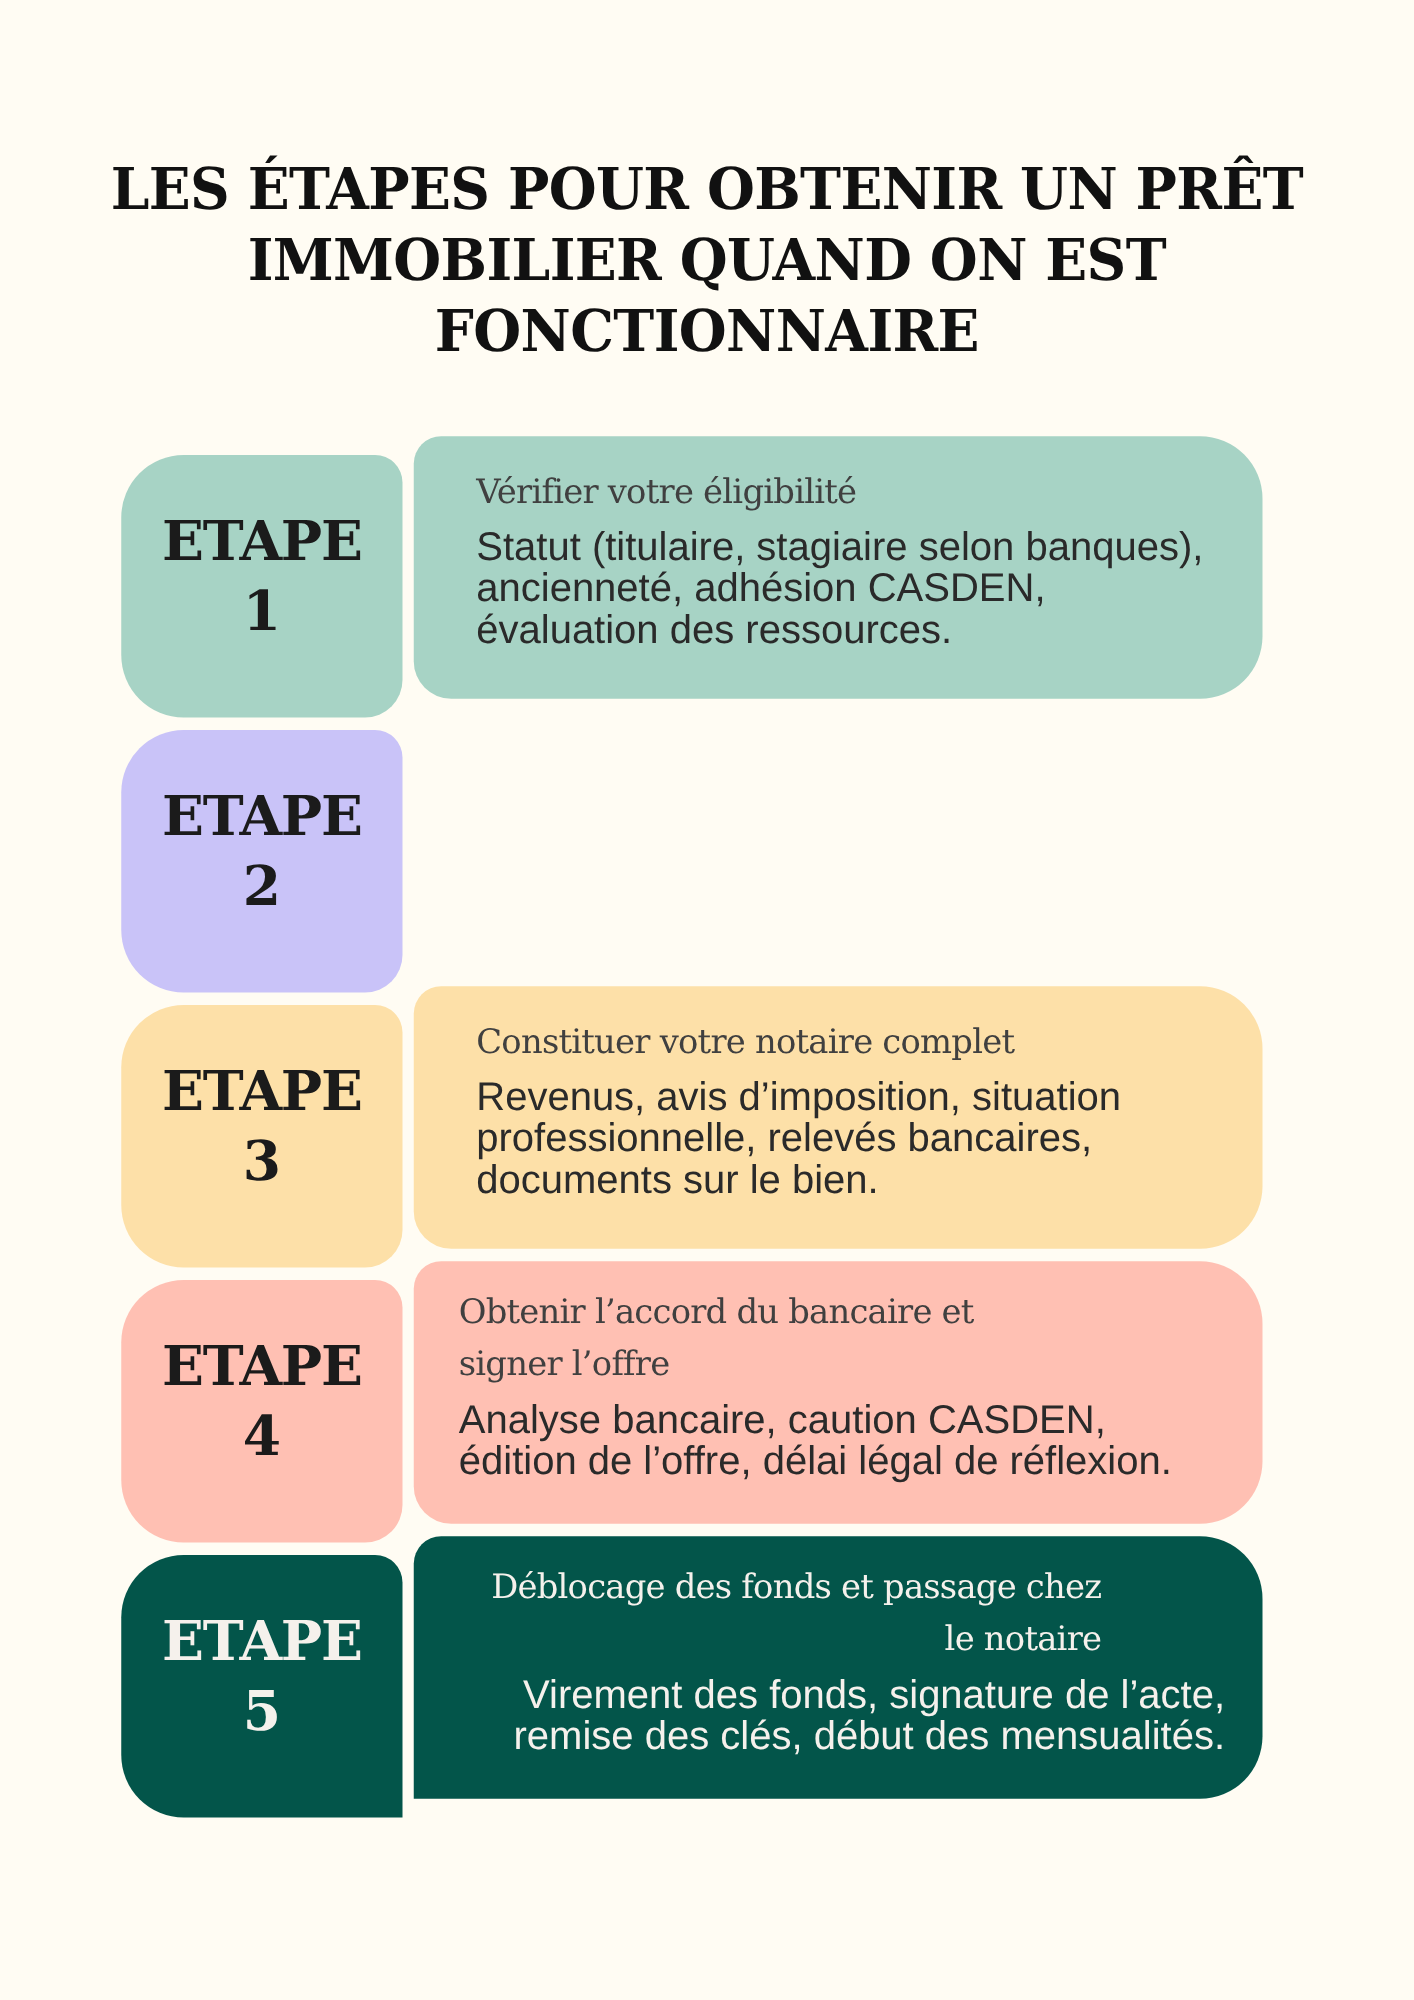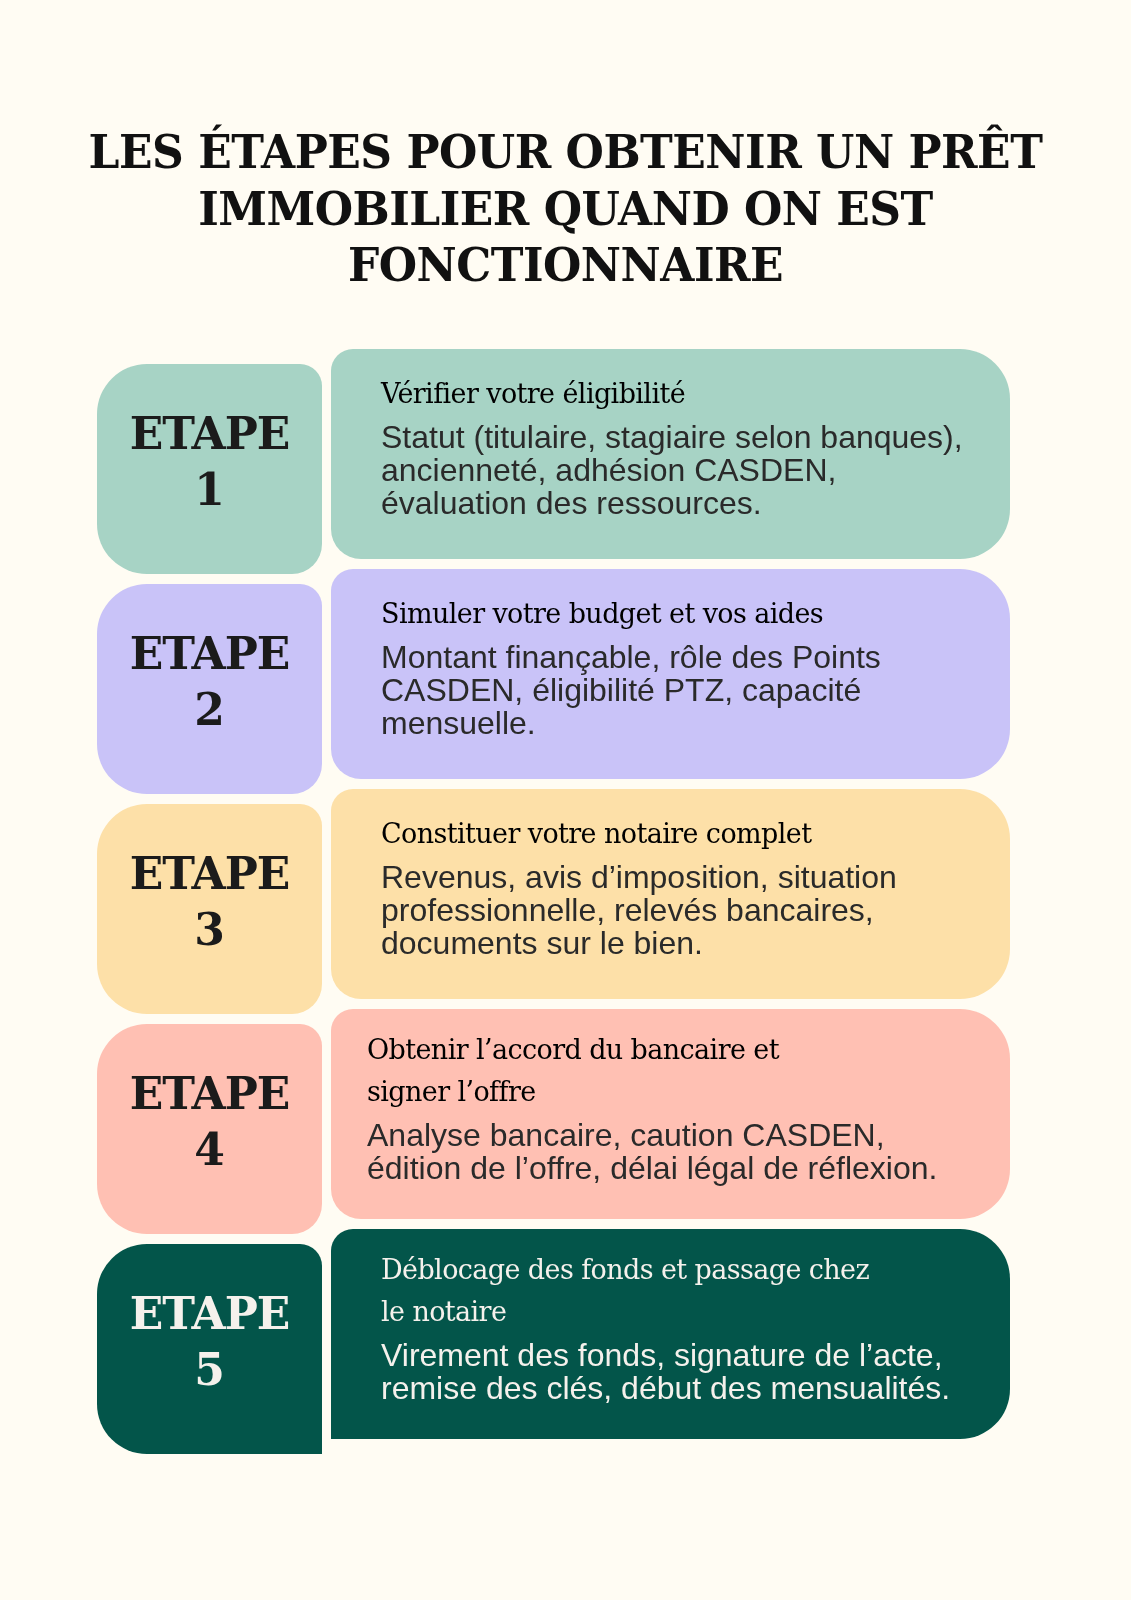--- a/index.html
+++ b/index.html
@@ -50,21 +50,21 @@
     width: 679px; height: 210px;
     border-radius: 22px 50px 50px 30px;
     box-sizing: border-box;
     padding: 24px 30px 0 50px;
     color: #1F1F1F;
   }
   .content-title {
     font-family: "DejaVu Serif", serif;
     font-size: 27px;
     line-height: 42px;
-    color: #000000;
+    color: #404040;
     letter-spacing: -0.6px;
     margin-bottom: 6px;
   }
   .content-desc {
     font-family: "Liberation Sans", sans-serif;
     font-size: 32px;
     line-height: 33px;
     color: #2A2A2A;
   }
   .row-1 { top: 349px; }
@@ -95,24 +95,20 @@
     <div class="content-title">Vérifier votre éligibilité</div>
     <div class="content-desc">Statut (titulaire, stagiaire selon banques), ancienneté, adhésion CASDEN, évaluation des ressources.</div>
   </div>
 </div>
 
 <div class="row row-2">
   <div class="step-card" style="background:#C9C3F8">
     <div class="step-label">ETAPE</div>
     <div class="step-num">2</div>
   </div>
-  <div class="content-card" style="background:#C9C3F8">
-    <div class="content-title">Simuler votre budget et vos aides</div>
-    <div class="content-desc">Montant finançable, rôle des Points CASDEN, éligibilité PTZ, capacité mensuelle.</div>
-  </div>
 </div>
 
 <div class="row row-3">
   <div class="step-card" style="background:#FDE0A8">
     <div class="step-label">ETAPE</div>
     <div class="step-num">3</div>
   </div>
   <div class="content-card" style="background:#FDE0A8">
     <div class="content-title">Constituer votre notaire complet</div>
     <div class="content-desc">Revenus, avis d’imposition, situation professionnelle, relevés bancaires, documents sur le bien.</div>
@@ -128,17 +124,17 @@
     <div class="content-title" style="width:500px;">Obtenir l’accord du bancaire et signer l’offre</div>
     <div class="content-desc">Analyse bancaire, caution CASDEN, édition de l’offre, délai légal de réflexion.</div>
   </div>
 </div>
 
 <div class="row row-5 dark">
   <div class="step-card" style="background:#03554A">
     <div class="step-label">ETAPE</div>
     <div class="step-num">5</div>
   </div>
-  <div class="content-card" style="background:#03554A; padding-top:20px;">
+  <div class="content-card" style="background:#03554A; padding-top:20px;text-align:right;">
     <div class="content-title" style="width:500px;">Déblocage des fonds et passage chez le notaire</div>
     <div class="content-desc">Virement des fonds, signature de l’acte, remise des clés, début des mensualités.</div>
   </div>
 </div>
 
 </body></html>

